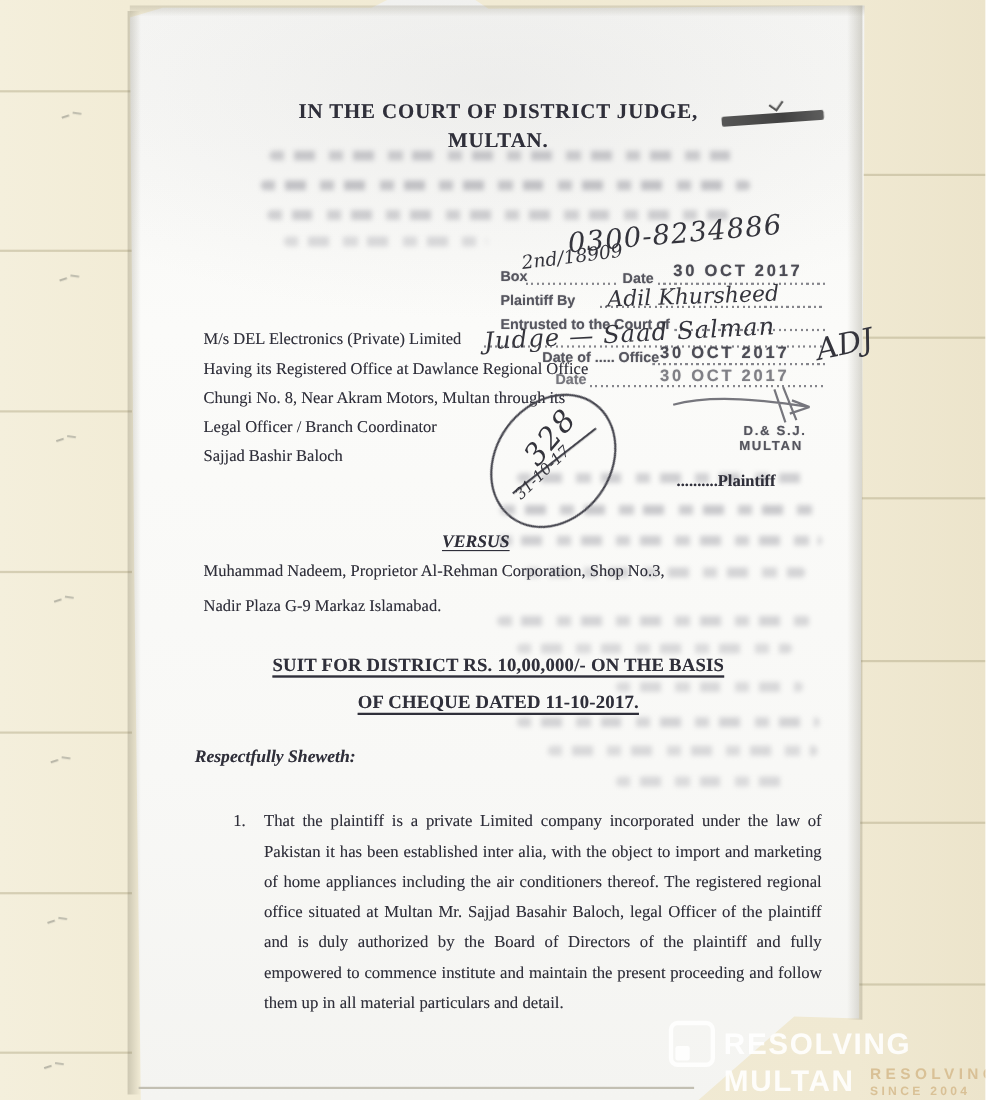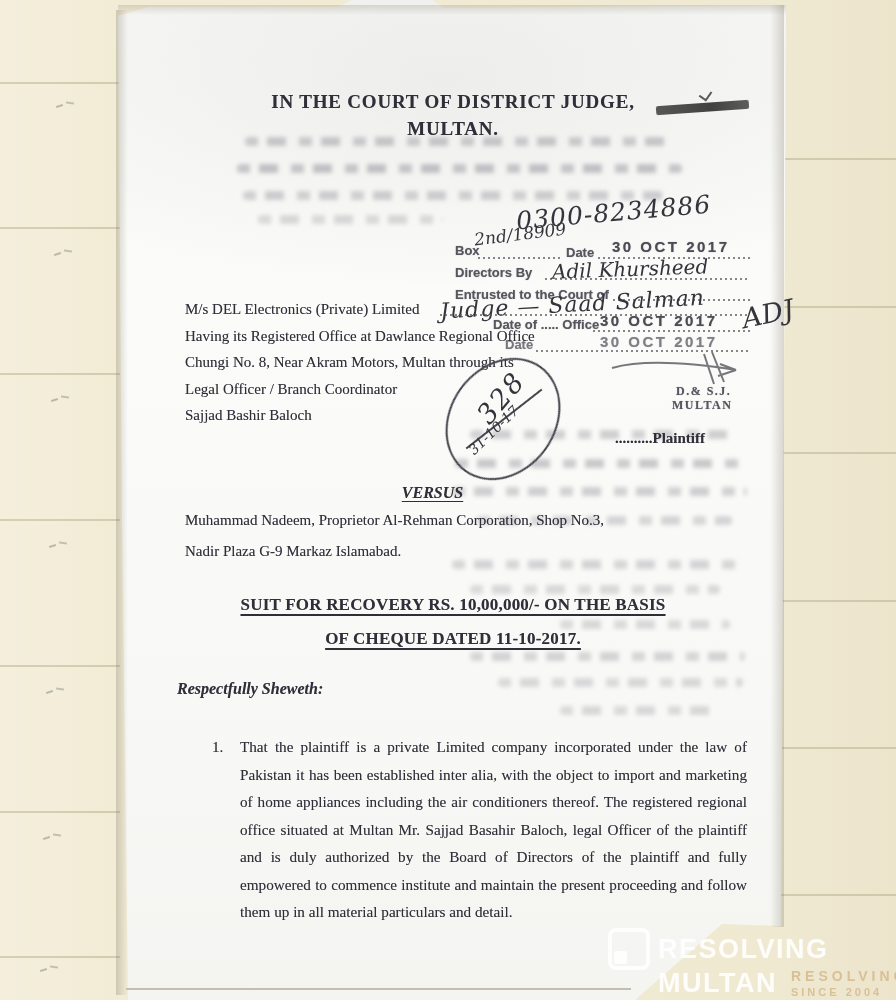--- a/index.html
+++ b/index.html
@@ -52,21 +52,21 @@
   .ghost{position:absolute;height:9px;filter:blur(2.2px);border-radius:4px;
     background:repeating-linear-gradient(90deg,#97979f 0 13px,transparent 13px 22px,#8e8e97 22px 41px,transparent 41px 54px);}
   
   .smudge{position:absolute;left:656px;top:103px;width:93px;height:9px;background:linear-gradient(90deg,#3c3c3c,#232323 60%,#444);transform:rotate(-4deg);filter:blur(.7px);opacity:.85;border-radius:2px;}
   .smudge-tick{position:absolute;left:700px;top:90px;width:9px;height:7px;border-left:2px solid #333;border-bottom:2px solid #333;transform:rotate(-55deg);filter:blur(.4px);opacity:.8;}
   
   .circle-stamp{position:absolute;left:442px;top:352px;width:126px;height:128px;}
   .circle-stamp .ring{position:absolute;left:8px;top:2px;width:102px;height:126px;border:2.5px solid #45454e;border-radius:50%;transform:rotate(36deg);filter:blur(.3px);}
   .circle-stamp .slash{position:absolute;left:14px;top:66px;width:96px;height:2px;background:#45454e;transform:rotate(-38deg);filter:blur(.3px);}
   
-  .seal{font-family:Liberation Serif, serif;font-weight:bold;color:#55555e;font-size:12px;letter-spacing:1.5px;text-shadow:0 0 1px rgba(85,85,94,.5);}
+  .seal{font-family:Liberation Sans, sans-serif;font-weight:bold;color:#55555e;font-size:12px;letter-spacing:1.5px;text-shadow:0 0 1px rgba(85,85,94,.5);}
   
   .wm{position:absolute;left:608px;top:928px;width:288px;color:rgba(255,255,255,.88);font-family:"Liberation Sans",sans-serif;font-weight:bold;}
   .wm-row1{display:flex;align-items:center;gap:8px;}
   .wm-icon{width:34px;height:34px;border:4px solid rgba(255,255,255,.85);border-radius:8px;position:relative;flex:none;}
   .wm-icon::after{content:"";position:absolute;left:2px;bottom:2px;width:13px;height:13px;background:rgba(255,255,255,.85);border-radius:2px;}
   .wm-main{font-size:27px;letter-spacing:1.5px;}
   .wm-row2{display:flex;align-items:flex-start;gap:14px;margin-left:50px;margin-top:-2px;}
   .wm-board{font-size:27px;letter-spacing:1.5px;}
   .wm-tag{color:rgba(213,186,140,.85);line-height:1.25;}
   .wm-tag .t1{font-size:14px;letter-spacing:4px;}
@@ -130,21 +130,21 @@
 
   <div class="abs hw" style="left:516px;top:198px;font-size:25px;letter-spacing:1px;transform:rotate(-5deg)">0300-8234886</div>
 
   <div class="abs stamp" style="left:455px;top:243px">Box</div>
   <div class="dots" style="left:478px;top:257px;width:84px"></div>
   <div class="abs hw" style="left:474px;top:224px;font-size:17px;transform:rotate(-7deg)">2nd/18909</div>
   <div class="abs stamp" style="left:566px;top:245px">Date</div>
   <div class="dots" style="left:598px;top:257px;width:152px"></div>
   <div class="abs stamp-date" style="left:612px;top:238px">30 OCT 2017</div>
 
-  <div class="abs stamp" style="left:455px;top:265px">Directors By</div>
+  <div class="abs stamp" style="left:455px;top:265px">Plaintiff By</div>
   <div class="dots" style="left:545px;top:278px;width:205px"></div>
   <div class="abs hw" style="left:552px;top:257px;font-size:20px;transform:rotate(-2deg)">Adil Khursheed</div>
 
   <div class="abs stamp" style="left:455px;top:287px">Entrusted to the Court of</div>
   <div class="dots" style="left:613px;top:299px;width:137px"></div>
   <div class="abs hw" style="left:440px;top:290px;width:330px;font-size:22px;transform:rotate(-3deg);letter-spacing:1px">Judge — Saad Salman</div>
   <div class="dots" style="left:440px;top:314px;width:310px"></div>
 
   <div class="abs stamp" style="left:493px;top:317px">Date of ..... Office</div>
   <div class="dots" style="left:593px;top:330px;width:157px"></div>
@@ -179,21 +179,21 @@
   <div class="abs serif party" style="left:555px;top:430px;width:150px">..........Plaintiff</div>
 
   <div class="abs serif versus center" style="left:370px;top:484px;width:125px">VERSUS</div>
 
   <div class="abs serif def" style="left:185px;top:505px;width:575px">
     <div>Muhammad Nadeem, Proprietor Al-Rehman Corporation, Shop No.3,</div>
     <div>Nadir Plaza G-9 Markaz Islamabad.</div>
   </div>
 
   <div class="abs serif suit center" style="left:172px;top:588px;width:562px">
-    <div>SUIT FOR RECOVERY RS. 10,00,000/- ON THE BASIS</div>
+    <div>SUIT FOR DISTRICT RS. 10,00,000/- ON THE BASIS</div>
     <div>OF CHEQUE DATED 11-10-2017.</div>
   </div>
 
   <div class="abs serif sheweth" style="left:177px;top:680px">Respectfully Sheweth:</div>
 
   <div class="abs serif para" style="left:212px;top:733px">
     <div class="num">1.</div>
     <div class="ptxt">That the plaintiff is a private Limited company incorporated under the law of Pakistan it has been established inter alia, with the object to import and marketing of home appliances including the air conditioners thereof. The registered regional office situated at Multan Mr. Sajjad Basahir Baloch, legal Officer of the plaintiff and is duly authorized by the Board of Directors of the plaintiff and fully empowered to commence institute and maintain the present proceeding and follow them up in all material particulars and detail.</div>
   </div>
 

